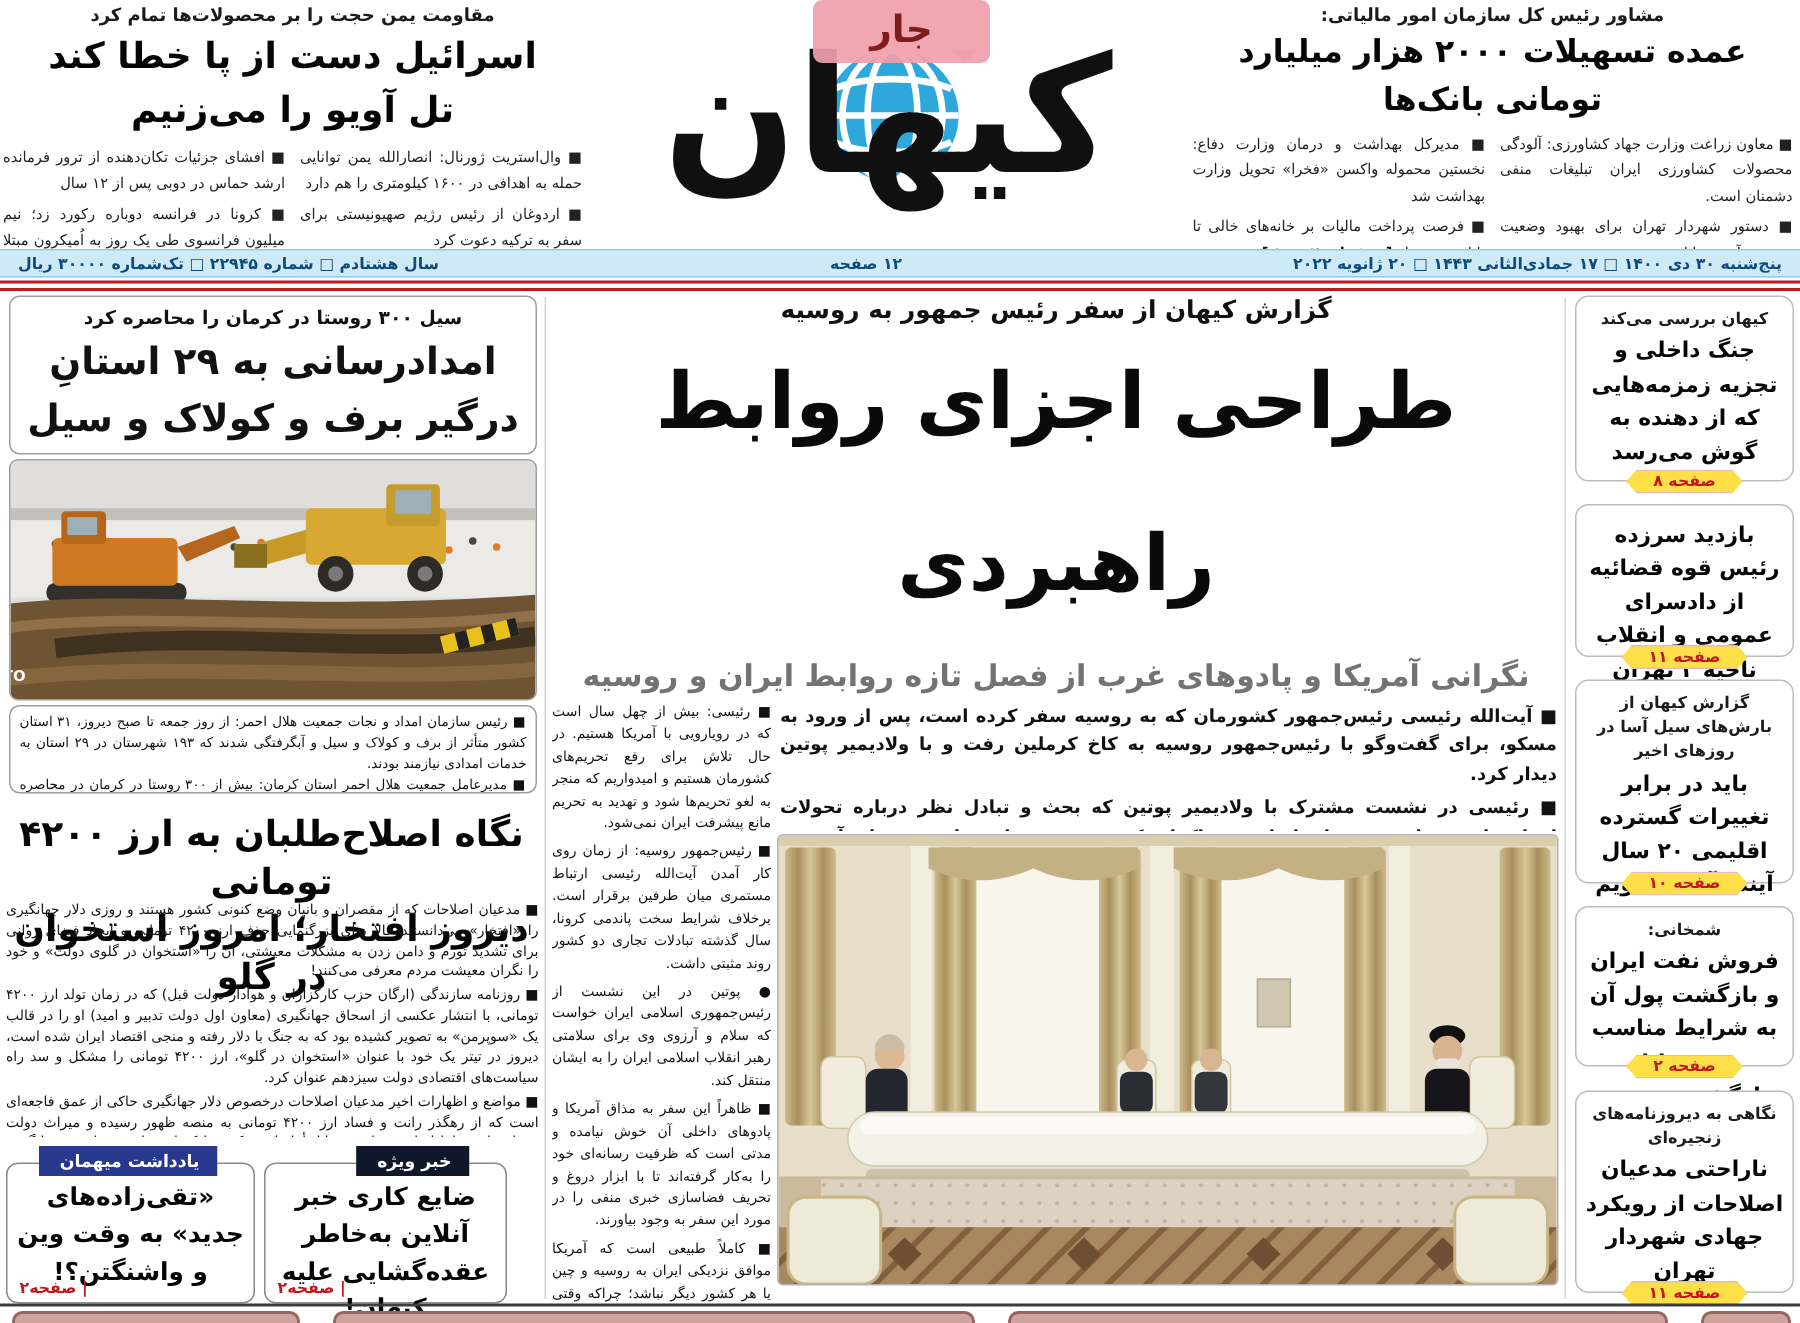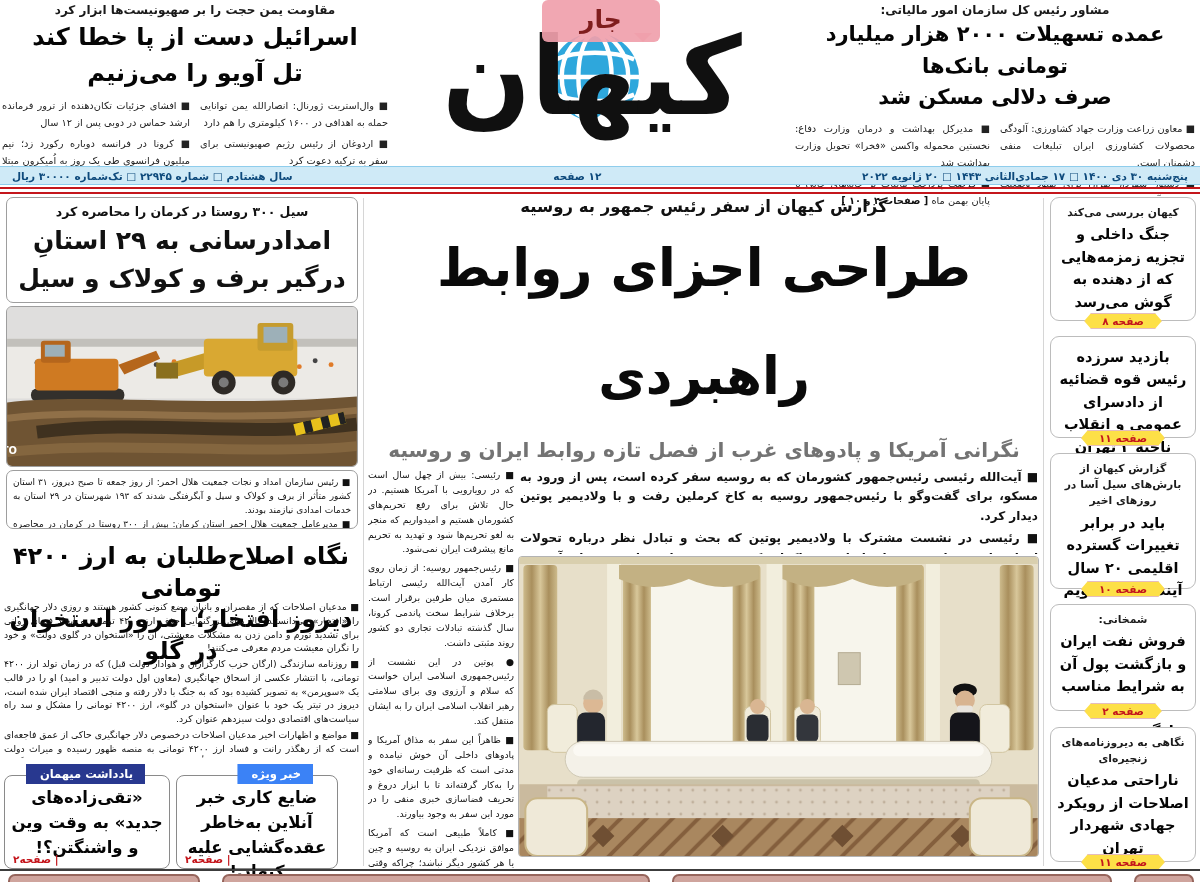--- a/index.html
+++ b/index.html
@@ -101,40 +101,39 @@
   .promo { position:absolute; top:775px; height:94px; background:#fff;
            border:1.5px solid #8a8a8a; border-radius:8px; text-align:center; padding-top:10px; }
   .promo .t { font-size:16.5px; font-weight:bold; line-height:1.5; color:#050505; }
   .promo .pg { position:absolute; left:8px; bottom:3px; font-size:10.5px; font-weight:bold; color:#c4161c; }
   #promo-special { left:176px; width:162px; }
   #promo-guest   { left:4px;  width:166px; }
   .plabel { position:absolute; top:-12px; right:8px; display:flex; align-items:flex-end; height:20px; }
   .plabel .flag { width:16px; background:#d81f26; clip-path:polygon(0 0,0 100%,100% 50%); }
   .plabel .txt  { color:#fff; font-size:11.5px; font-weight:bold; line-height:20px; padding:0 12px 0 14px;
                   clip-path:polygon(0 0,100% 0,100% 100%,0 100%, 0 0); }
-  .plabel.gray .txt { background:#3b82f6; }
+  .plabel.gray .txt { background:#0f172a; }
   .plabel.blue .txt { background:#28388f; }
 
   
   #bottom-rule { left:0; top:869px; width:1200px; height:2px; background:#3c3c3c; }
   .cutbox { position:absolute; top:874px; height:10px; background:#cfa49d;
             border:2px solid #96655c; border-bottom:none; border-radius:7px 7px 0 0; }
 
   svg text { font-family:"DejaVu Sans", sans-serif; }
 </style>
 </head>
 <body>
 
 <div id="page">
 
   <div class="abs" id="story-tr">
     <div class="story-kicker">مشاور رئیس کل سازمان امور مالیاتی:</div>
     <div class="story-title">
       <div>عمده تسهیلات ۲۰۰۰ هزار میلیارد تومانی بانک‌ها</div>
-      <div>صرف دلالی مسکن شد</div>
     </div>
     <div class="cols">
       <div class="col">
         <p>■ معاون زراعت وزارت جهاد کشاورزی: آلودگی محصولات کشاورزی ایران تبلیغات منفی دشمنان است.</p>
         <p>■ دستور شهردار تهران برای بهبود وضعیت معیشت آتش‌نشانان</p>
       </div>
       <div class="col">
         <p>■ مدیرکل بهداشت و درمان وزارت دفاع: نخستین محموله واکسن «فخرا» تحویل وزارت بهداشت شد</p>
         <p>
           <span>■ فرصت پرداخت مالیات بر خانه‌های خالی تا پایان بهمن ماه</span>
@@ -153,21 +152,21 @@
         <ellipse cx="48" cy="48" rx="34" ry="44"></ellipse>
         <path d="M8,30 C28,21 68,21 88,30"></path>
         <path d="M3,48 L93,48"></path>
         <path d="M8,66 C28,75 68,75 88,66"></path>
       </g>
     </svg>
     <div id="logo-text">کیهان</div>
   </div>
 
   <div class="abs" id="story-tl">
-    <div class="story-kicker">مقاومت یمن حجت را بر صهیونیست‌ها ابزار کرد</div>
+    <div class="story-kicker">مقاومت یمن حجت را بر محصولات‌ها تمام کرد</div>
     <div class="story-title">
       <div>اسرائیل دست از پا خطا کند</div>
       <div>تل آویو را می‌زنیم</div>
     </div>
     <div class="cols">
       <div class="col">
         <p>■ وال‌استریت ژورنال: انصارالله یمن توانایی حمله به اهدافی در ۱۶۰۰ کیلومتری را هم دارد</p>
         <p>■ اردوغان از رئیس رژیم صهیونیستی برای سفر به ترکیه دعوت کرد</p>
       </div>
       <div class="col">

